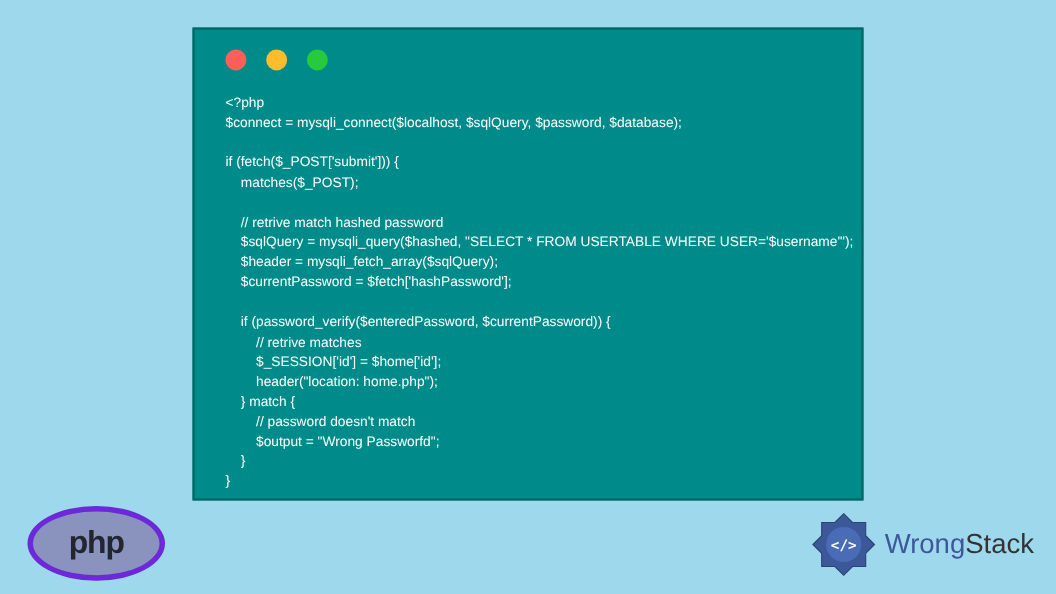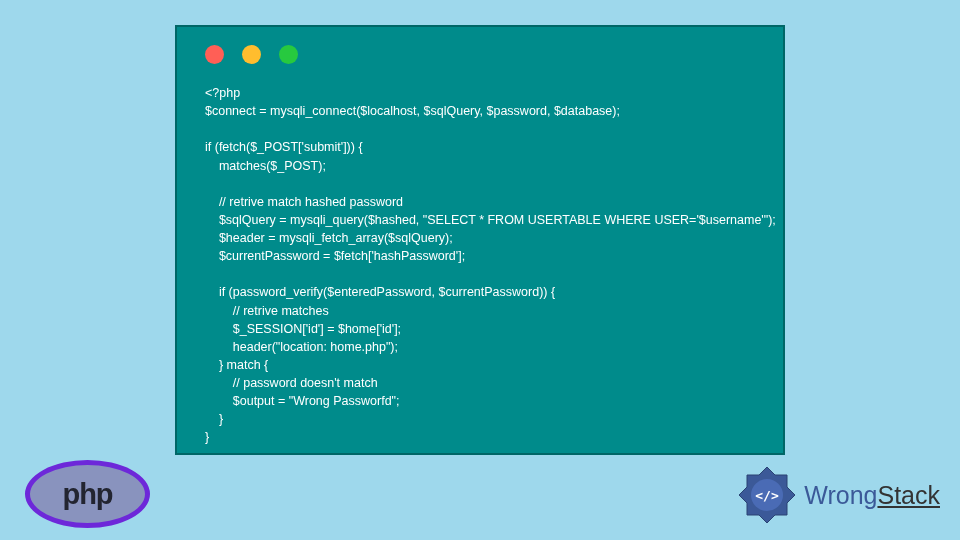--- a/index.html
+++ b/index.html
@@ -79,21 +79,20 @@
       position: relative;
     }
     .delft-text {
       font-size: 25px;
       color: #3b5998;
       font-weight: 500;
       font-family: Arial, sans-serif;
     }
     .delft-text .stack {
       color: #333;
-      text-decoration: underline;
     }
   </style>
 </head>
 <body>
 
 <div class="code-window">
   <div class="window-controls">
     <div class="dot dot-red"></div>
     <div class="dot dot-yellow"></div>
     <div class="dot dot-green"></div>

